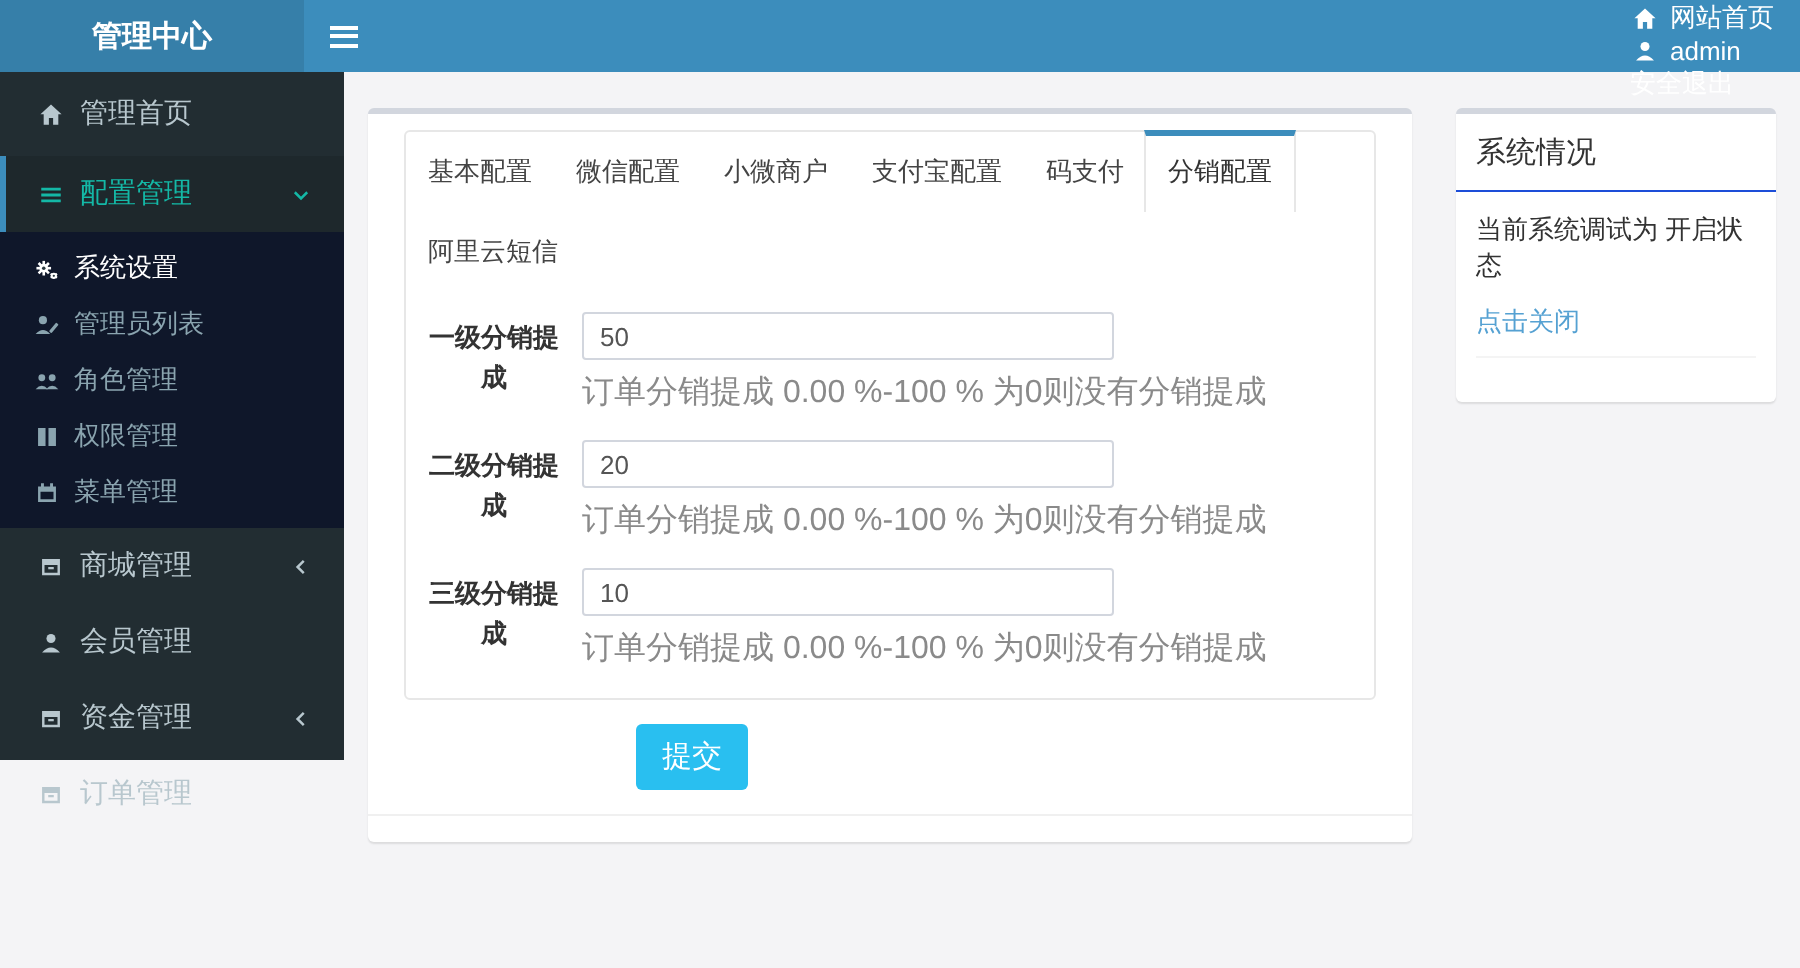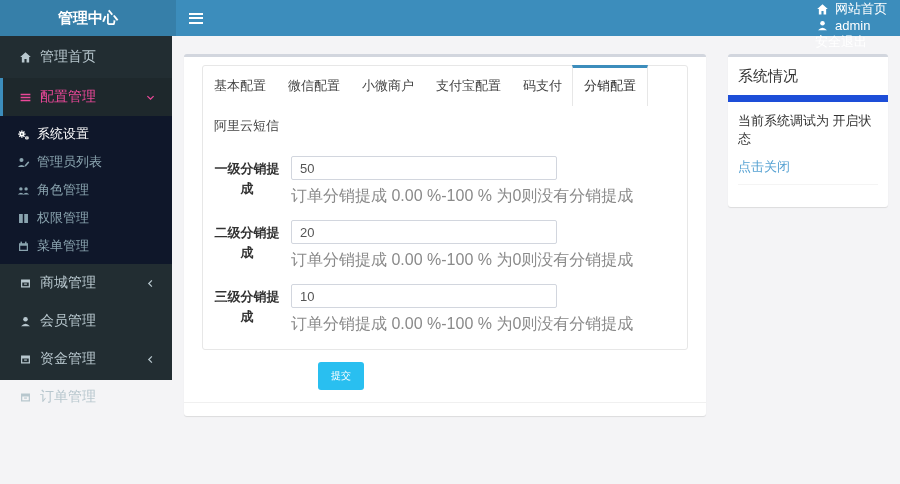--- a/index.html
+++ b/index.html
@@ -2,38 +2,38 @@
 <html><head>
 <meta charset="utf-8">
 <style>
   * { box-sizing: border-box; margin: 0; padding: 0; }
   html,body { width:900px; height:484px; overflow:hidden;
     font-family:"Liberation Sans","DejaVu Sans",sans-serif; }
   .app { width:900px; height:484px; background:#f4f4f6; }
 
   
   .topbar { height:36px; display:flex; }
-  .brand { width:176px; background:#367fa9; color:#fff; font-size:15px; font-weight:bold;
+  .brand { width:152px; background:#367fa9; color:#fff; font-size:15px; font-weight:bold;
     display:flex; align-items:center; justify-content:center; }
   .topnav { flex:1; background:#3c8dbc; display:flex; align-items:stretch; }
   .hamburger { width:40px; display:flex; align-items:center; justify-content:center;
     cursor:pointer; flex-direction:column; gap:2.5px; }
   .hamburger span { display:block; width:14px; height:2px; background:#fff; }
   .topnav-right { margin-left:auto; display:flex; align-items:stretch;flex-direction:column; }
   .topnav-item { display:flex; align-items:center; gap:6px; padding:0 13px;
     color:#fff; font-size:13px; cursor:pointer; }
   .topnav-item svg { display:block; }
 
   
   .layout { display:flex; height:344px; }
   .sidebar { width:172px; background:#222d32; flex-shrink:0; }
   .menu-item { display:flex; align-items:center; gap:8px; padding:10px 15px;
     color:#b8c7ce; font-size:14px; cursor:pointer; border-left:3px solid transparent; }
   .menu-item .mi-label { flex:1; }
-  .menu-item.active-parent { border-left:3px solid #3c8dbc; background:#1e282c; color:#ec4899; }
+  .menu-item.active-parent { border-left:3px solid #3c8dbc; background:#1e282c; color:#14b8a6; }
   .menu-item.first { padding-top:12px; padding-bottom:12px; }
   .submenu { background:#0f172a; padding:4px 0; }
   .submenu-item { display:flex; align-items:center; gap:7px; padding:5px 10px 5px 16px;
     color:#8aa4af; font-size:13px; cursor:pointer; }
   .submenu-item.active { color:#fff; }
   .icon { display:inline-flex; width:14px; justify-content:center; flex-shrink:0; }
 
   
   .content { flex:1; padding:18px 12px 0 12px; display:flex; align-items:flex-start; gap:22px; }
   .card { background:#fff; border-top:3px solid #d2d6de; border-radius:3px;
@@ -53,27 +53,27 @@
   .form-label { width:72px; flex-shrink:0; font-size:13px; font-weight:bold; color:#333;
     text-align:center; line-height:1.55; padding-top:3px; }
   .form-field { margin-left:8px; }
   .form-input { width:266px; height:24px; border:1px solid #d2d6de; border-radius:2px;
     font-size:13px; color:#555; padding:0 8px; outline:none;
     font-family:"Liberation Sans","DejaVu Sans",sans-serif; }
   .form-help { font-size:16px; color:#8a8a8a; margin-top:6px; }
 
   .btn-row { padding:12px 0 12px 116px; }
   .btn-submit { background:#29bff0; color:#fff; border:none; border-radius:3px;
-    font-size:10px; padding:7px 13px; cursor:pointer;
+    font-size:15px; padding:7px 13px; cursor:pointer;
     font-family:Liberation Serif, serif; }
   .card-footer { border-top:1px solid #f0f0f0; height:14px; border-radius:0 0 3px 3px; }
 
   
   .aside-card { width:160px; }
-  .aside-header { padding:10px 10px 9px 10px; border-bottom:7px solid #1d4ed8; }
+  .aside-header { padding:10px 10px 9px 10px; border-bottom:1px solid #1d4ed8; }
   .aside-title { font-size:15px; color:#333; }
   .aside-body { padding:10px; }
   .aside-status { font-size:13px; color:#333; line-height:1.4; }
   .aside-link { display:inline-block; margin-top:10px; font-size:13px; color:#55a1d2;
     cursor:pointer; text-decoration:none; }
   .aside-footer { border-top:1px solid #f4f4f4; height:13px; margin-top:8px; }
 </style>
 </head>
 <body>
 

